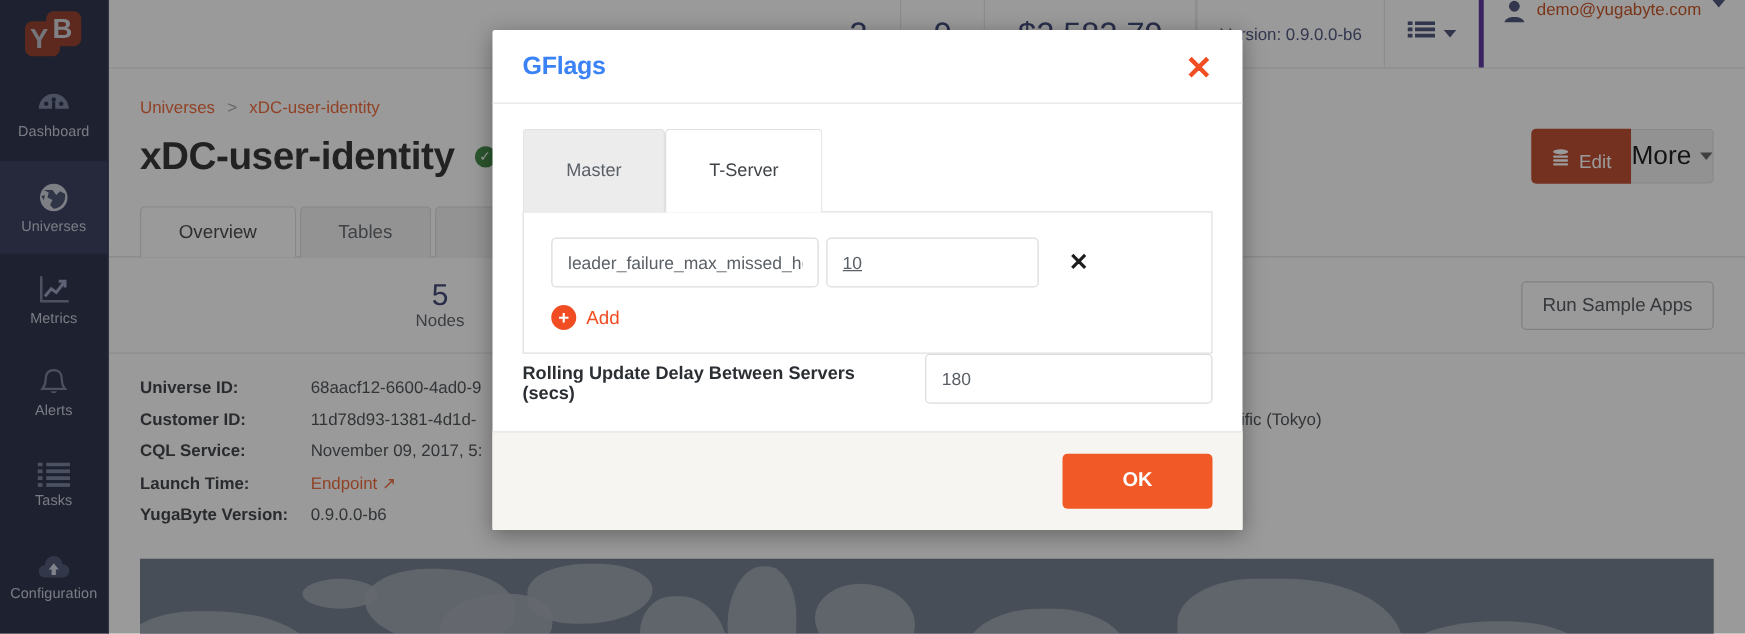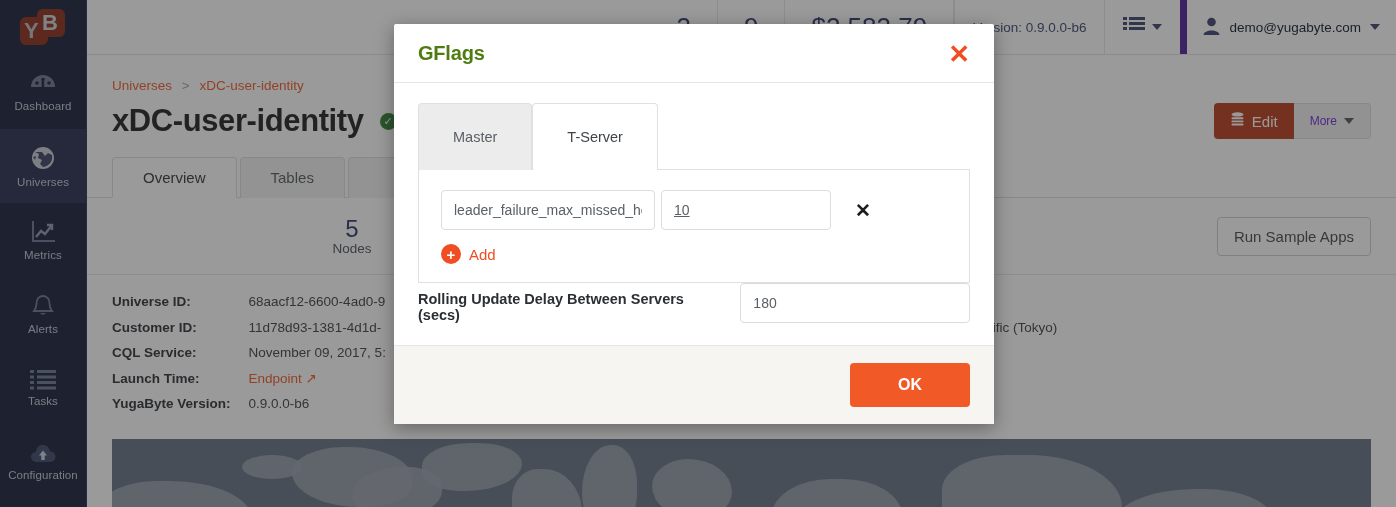--- a/index.html
+++ b/index.html
@@ -67,22 +67,22 @@
   .version-cell {
     padding: 0 18px; font-size: 13.5px; color: #3b4470;
     display: flex; align-items: center; height: 100%;
     border-left: 1px solid #e6e6e6;
   }
   .list-cell {
     padding: 0 18px; display: flex; align-items: center; gap: 7px; height: 100%;
     border-left: 1px solid #e6e6e6; cursor: pointer;
   }
   .user-cell {
-    padding: 0 16px 0 16px; display: flex; align-items: center; gap: 9px; height: 100%;
-    border-left: 7px solid #4c1d95; font-size: 13.5px; color: #0f172a; cursor: pointer;
+    padding: 0 16px 0 16px; display: flex; align-items: flex-start; gap: 9px; height: 100%;
+    border-left: 4px solid #4c1d95; font-size: 13.5px; color: #c2410c; cursor: pointer;
   }
   .caret { width: 0; height: 0; border-left: 5px solid transparent;
            border-right: 5px solid transparent; border-top: 6px solid #39426e; }
 
   
   .main {
     position: absolute; left: 87px; top: 55px; right: 0; bottom: 0;
     background: #ffffff; padding: 0;
   }
   .breadcrumb { font-size: 13.5px; padding: 23px 0 0 25px; color: #7c848c; }
@@ -99,22 +99,22 @@
     width: 17px; height: 17px; border-radius: 50%; background: #2f7d32;
     color: #fff; font-size: 11px; display: flex; align-items: center; justify-content: center;
   }
   .title-actions { margin-left: auto; display: flex; }
   .btn-edit {
     background: #b8391a; color: #fff; font-size: 15px;
     padding: 9px 16px; border-radius: 4px 0 0 4px; display: flex; align-items: flex-end; gap: 7px;
     cursor: pointer;
   }
   .btn-more {
-    background: #f0f0f0; color: #6d28d9; font-size: 12px;
-    padding: 9px 16px; border: 1px solid #dcdcdc; border-left: none;
+    background: #f0f0f0; color: #000000; font-size: 21px;
+    padding: 9px 0; border: 1px solid #dcdcdc; border-left: none;
     border-radius: 0 4px 4px 0; display: flex; align-items: center; gap: 7px; cursor: pointer;
   }
   .btn-more .caret { border-top-color: #555; }
 
   .tabs-row { display: flex; padding: 18px 25px 0 25px; gap: 3px; border-bottom: 1px solid #ddd; }
   .tab {
     padding: 11px 30px; font-size: 15px; color: #54595e;
     background: #f2f2f2; border: 1px solid #ddd; border-bottom: none;
     border-radius: 4px 4px 0 0; cursor: pointer; margin-bottom: -1px;
   }
@@ -155,21 +155,21 @@
   .modal {
     position: absolute; left: 394px; top: 24px; width: 600px;
     background: #fff; z-index: 30;
     box-shadow: 0 4px 18px rgba(0,0,0,0.35);
     border-radius: 2px;
   }
   .modal-header {
     display: flex; align-items: center; padding: 18px 24px 17px 24px;
     border-bottom: 1px solid #e6e6e6;
   }
-  .modal-title { font-size: 20px; font-weight: bold; color: #4d7c0f; letter-spacing: -.2px; }
+  .modal-title { font-size: 20px; font-weight: bold; color: #3b82f6; letter-spacing: -.2px; }
   .modal-close {
     margin-left: auto; color: #f04d22; font-size: 26px; line-height: 20px;
     cursor: pointer; font-weight: bold;
   }
   .modal-body { padding: 20px 24px 22px 24px; }
 
   .mtabs { display: flex; gap: 0; }
   .mtab {
     padding: 25px 34px; font-size: 14.5px; color: #5a6066;
     border: 1px solid #e0e0e0; border-bottom: none;

